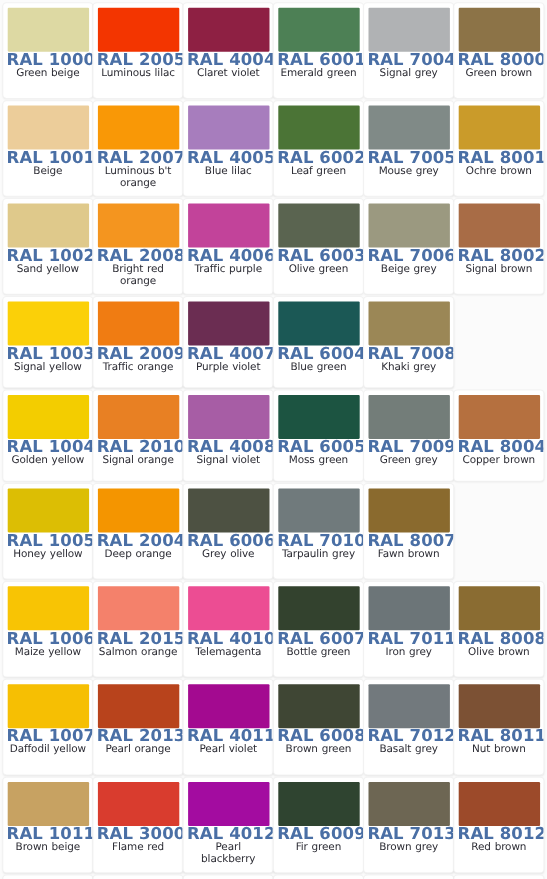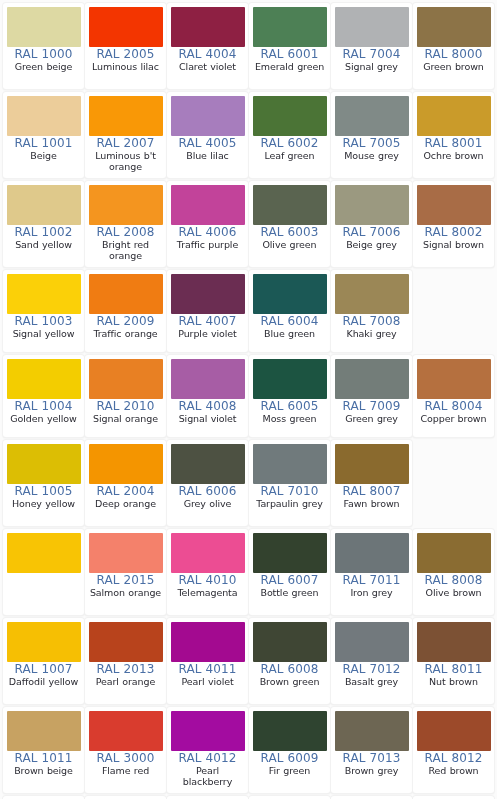--- a/index.html
+++ b/index.html
@@ -48,23 +48,23 @@
     border-radius: 1px;
   }
   .ral-labels {
     width: 100%;
     text-align: center;
     padding-top: 2px;
     line-height: 11.5px;
   }
   .ral-code {
     display: block;
-    font-size: 12px;
+    font-size: 15px;
     color: #4a6fa5;
-    font-weight: normal;
+    font-weight: bold;
     letter-spacing: 0.1px;
     white-space: nowrap;
   }
   .ral-name {
     display: block;
     font-size: 9.5px;
     color: #2b2b33;
     font-weight: normal;
     letter-spacing: -0.1px;
     word-spacing: 0.5px;
@@ -323,20 +323,24 @@
         <div class="swatch" style="background: rgb(138, 106, 46);"></div>
         <div class="ral-labels">
           <span class="ral-code">RAL 8007</span>
           <span class="ral-name">Fawn brown</span>
         </div>
       </div>
     </div>
     <div class="ral-row h3">
       <div class="ral-cell">
         <div class="swatch" style="background: rgb(248, 196, 4);"></div>
+        <div class="ral-labels">
+          <span class="ral-code">RAL 1006</span>
+          <span class="ral-name">Maize yellow</span>
+        </div>
       </div>
       <div class="ral-cell">
         <div class="swatch" style="background: rgb(244, 129, 107);"></div>
         <div class="ral-labels">
           <span class="ral-code">RAL 2015</span>
           <span class="ral-name">Salmon orange</span>
         </div>
       </div>
       <div class="ral-cell">
         <div class="swatch" style="background: rgb(236, 77, 147);"></div>

